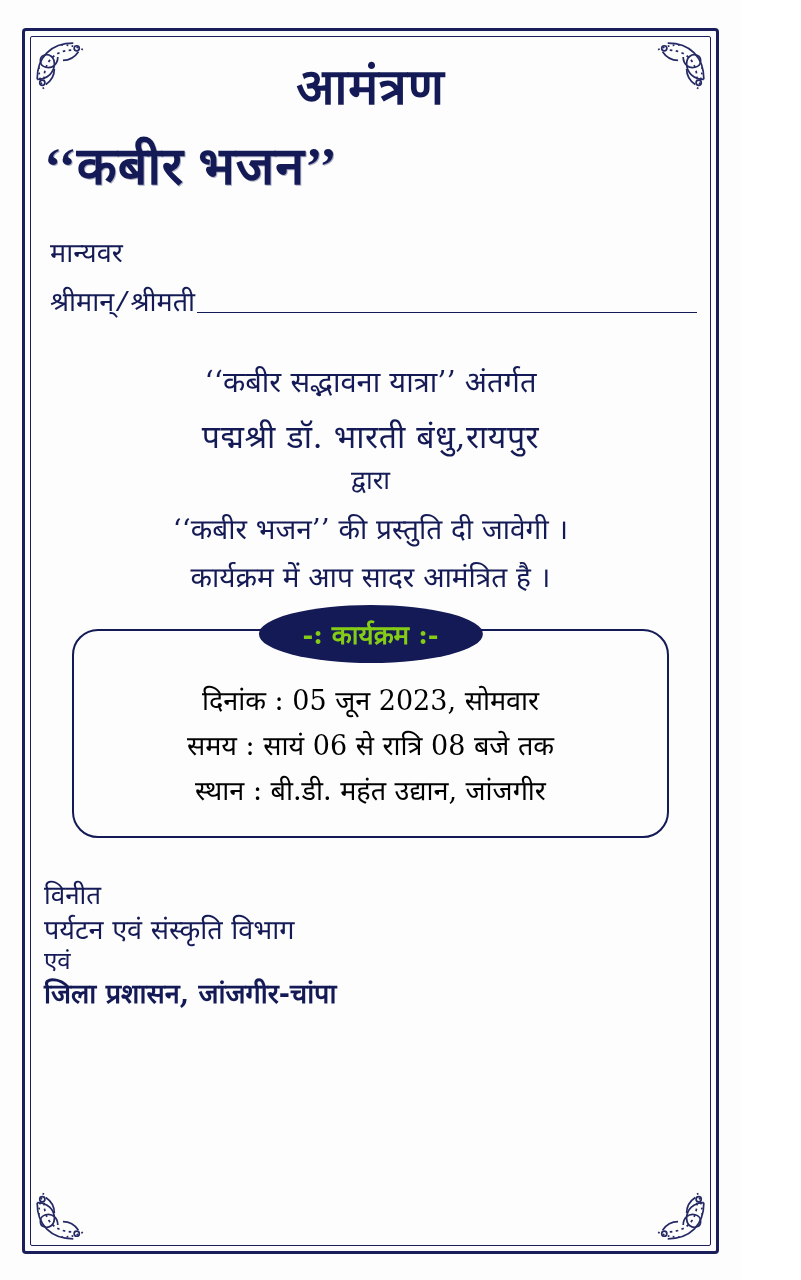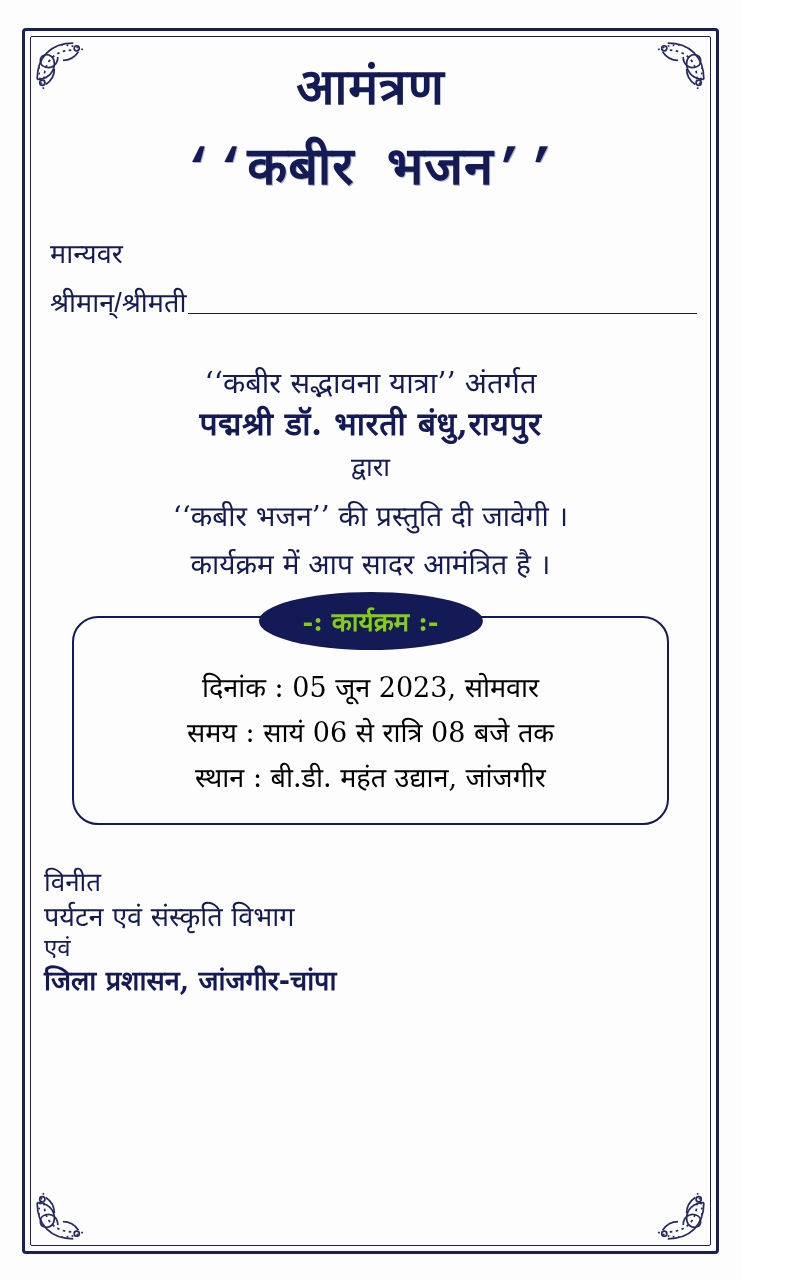--- a/index.html
+++ b/index.html
@@ -74,41 +74,40 @@
     font-family: "DejaVu Serif", "Liberation Serif", serif;
     font-size: 50px;
     font-weight: 700;
     letter-spacing: 1px;
     margin-top: 10px;
     line-height: 1.0;
     color: #141a55;
   }
 
   .title-main {
-    text-align: center;
-    font-family: Liberation Mono, monospace;
+    font-family: Liberation Serif, serif;
     font-size: 52px;
     font-weight: 700;
     margin-top: 16px;
     letter-spacing: 1px;
     color: #141a55;
     text-shadow: 1px 1px 0 rgba(20,26,85,0.35);
   }
 
   .salutation {
     margin-top: 34px;
     font-size: 27px;
     font-family: "DejaVu Serif", "Liberation Serif", serif;
     color: #141a55;
     padding-left: 6px;
   }
   .salutation-line2 {
     margin-top: 12px;
     font-size: 27px;
-    font-family: Liberation Sans, sans-serif;
+    font-family: Liberation Mono, monospace;
     color: #141a55;
     padding-left: 6px;
     display: flex;
     align-items: flex-end;
   }
   .name-rule {
     flex: 1;
     border-bottom: 1.5px solid #141a55;
     margin-left: 2px;
     margin-bottom: 6px;
@@ -116,21 +115,21 @@
   }
 
   .body-block {
     margin-top: 30px;
     text-align: center;
     font-family: "DejaVu Serif", "Liberation Serif", serif;
     color: #141a55;
   }
   .line-1 { font-size: 27px; line-height: 1.5; }
   .line-2 { font-size: 29px; font-weight: 400; margin-top: 12px; }
-  .line-3 { font-size: 32px; font-weight: 700; letter-spacing: 0.5px; }
+  .line-3 { font-size: 32px; font-weight: 400; margin-top: 14px; letter-spacing: 0.5px; }
   .line-4 { font-size: 26px; margin-top: 4px; }
   .line-5 { font-size: 28px; margin-top: 12px; }
   .line-6 { font-size: 28px; margin-top: 10px; }
 
   
   .program-wrap {
     position: relative;
     margin-top: 34px;
     margin-left: 28px;
     margin-right: 28px;

